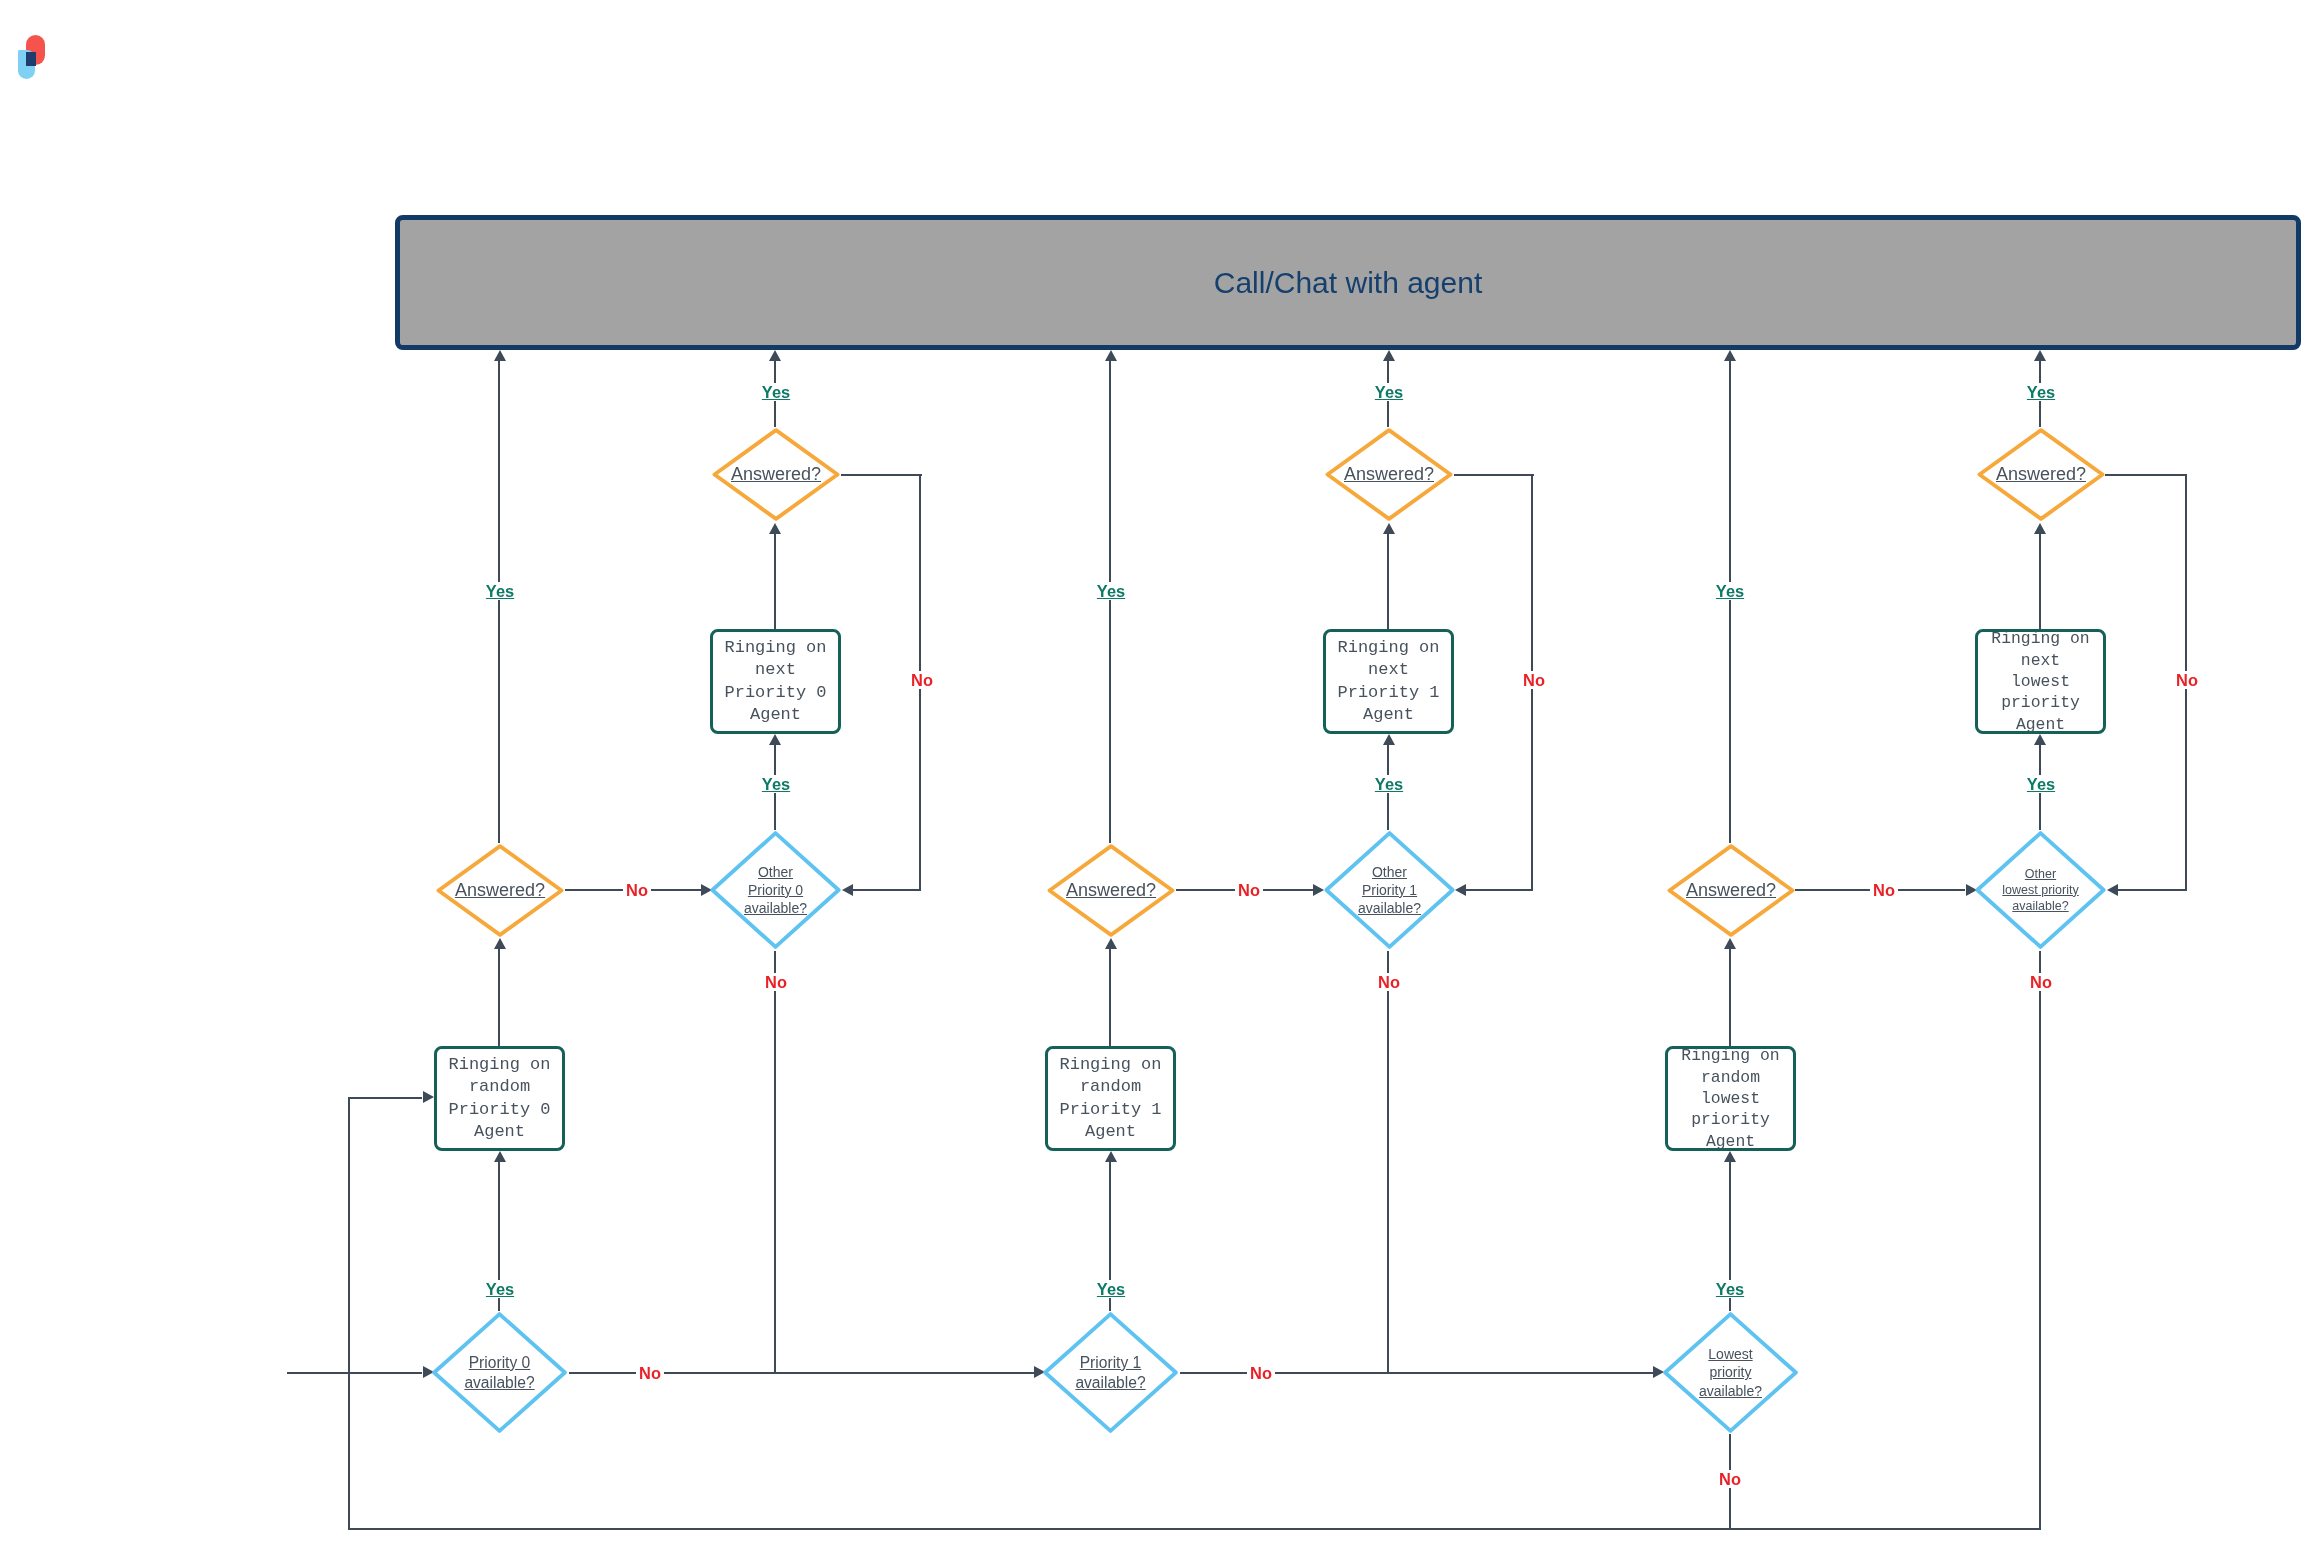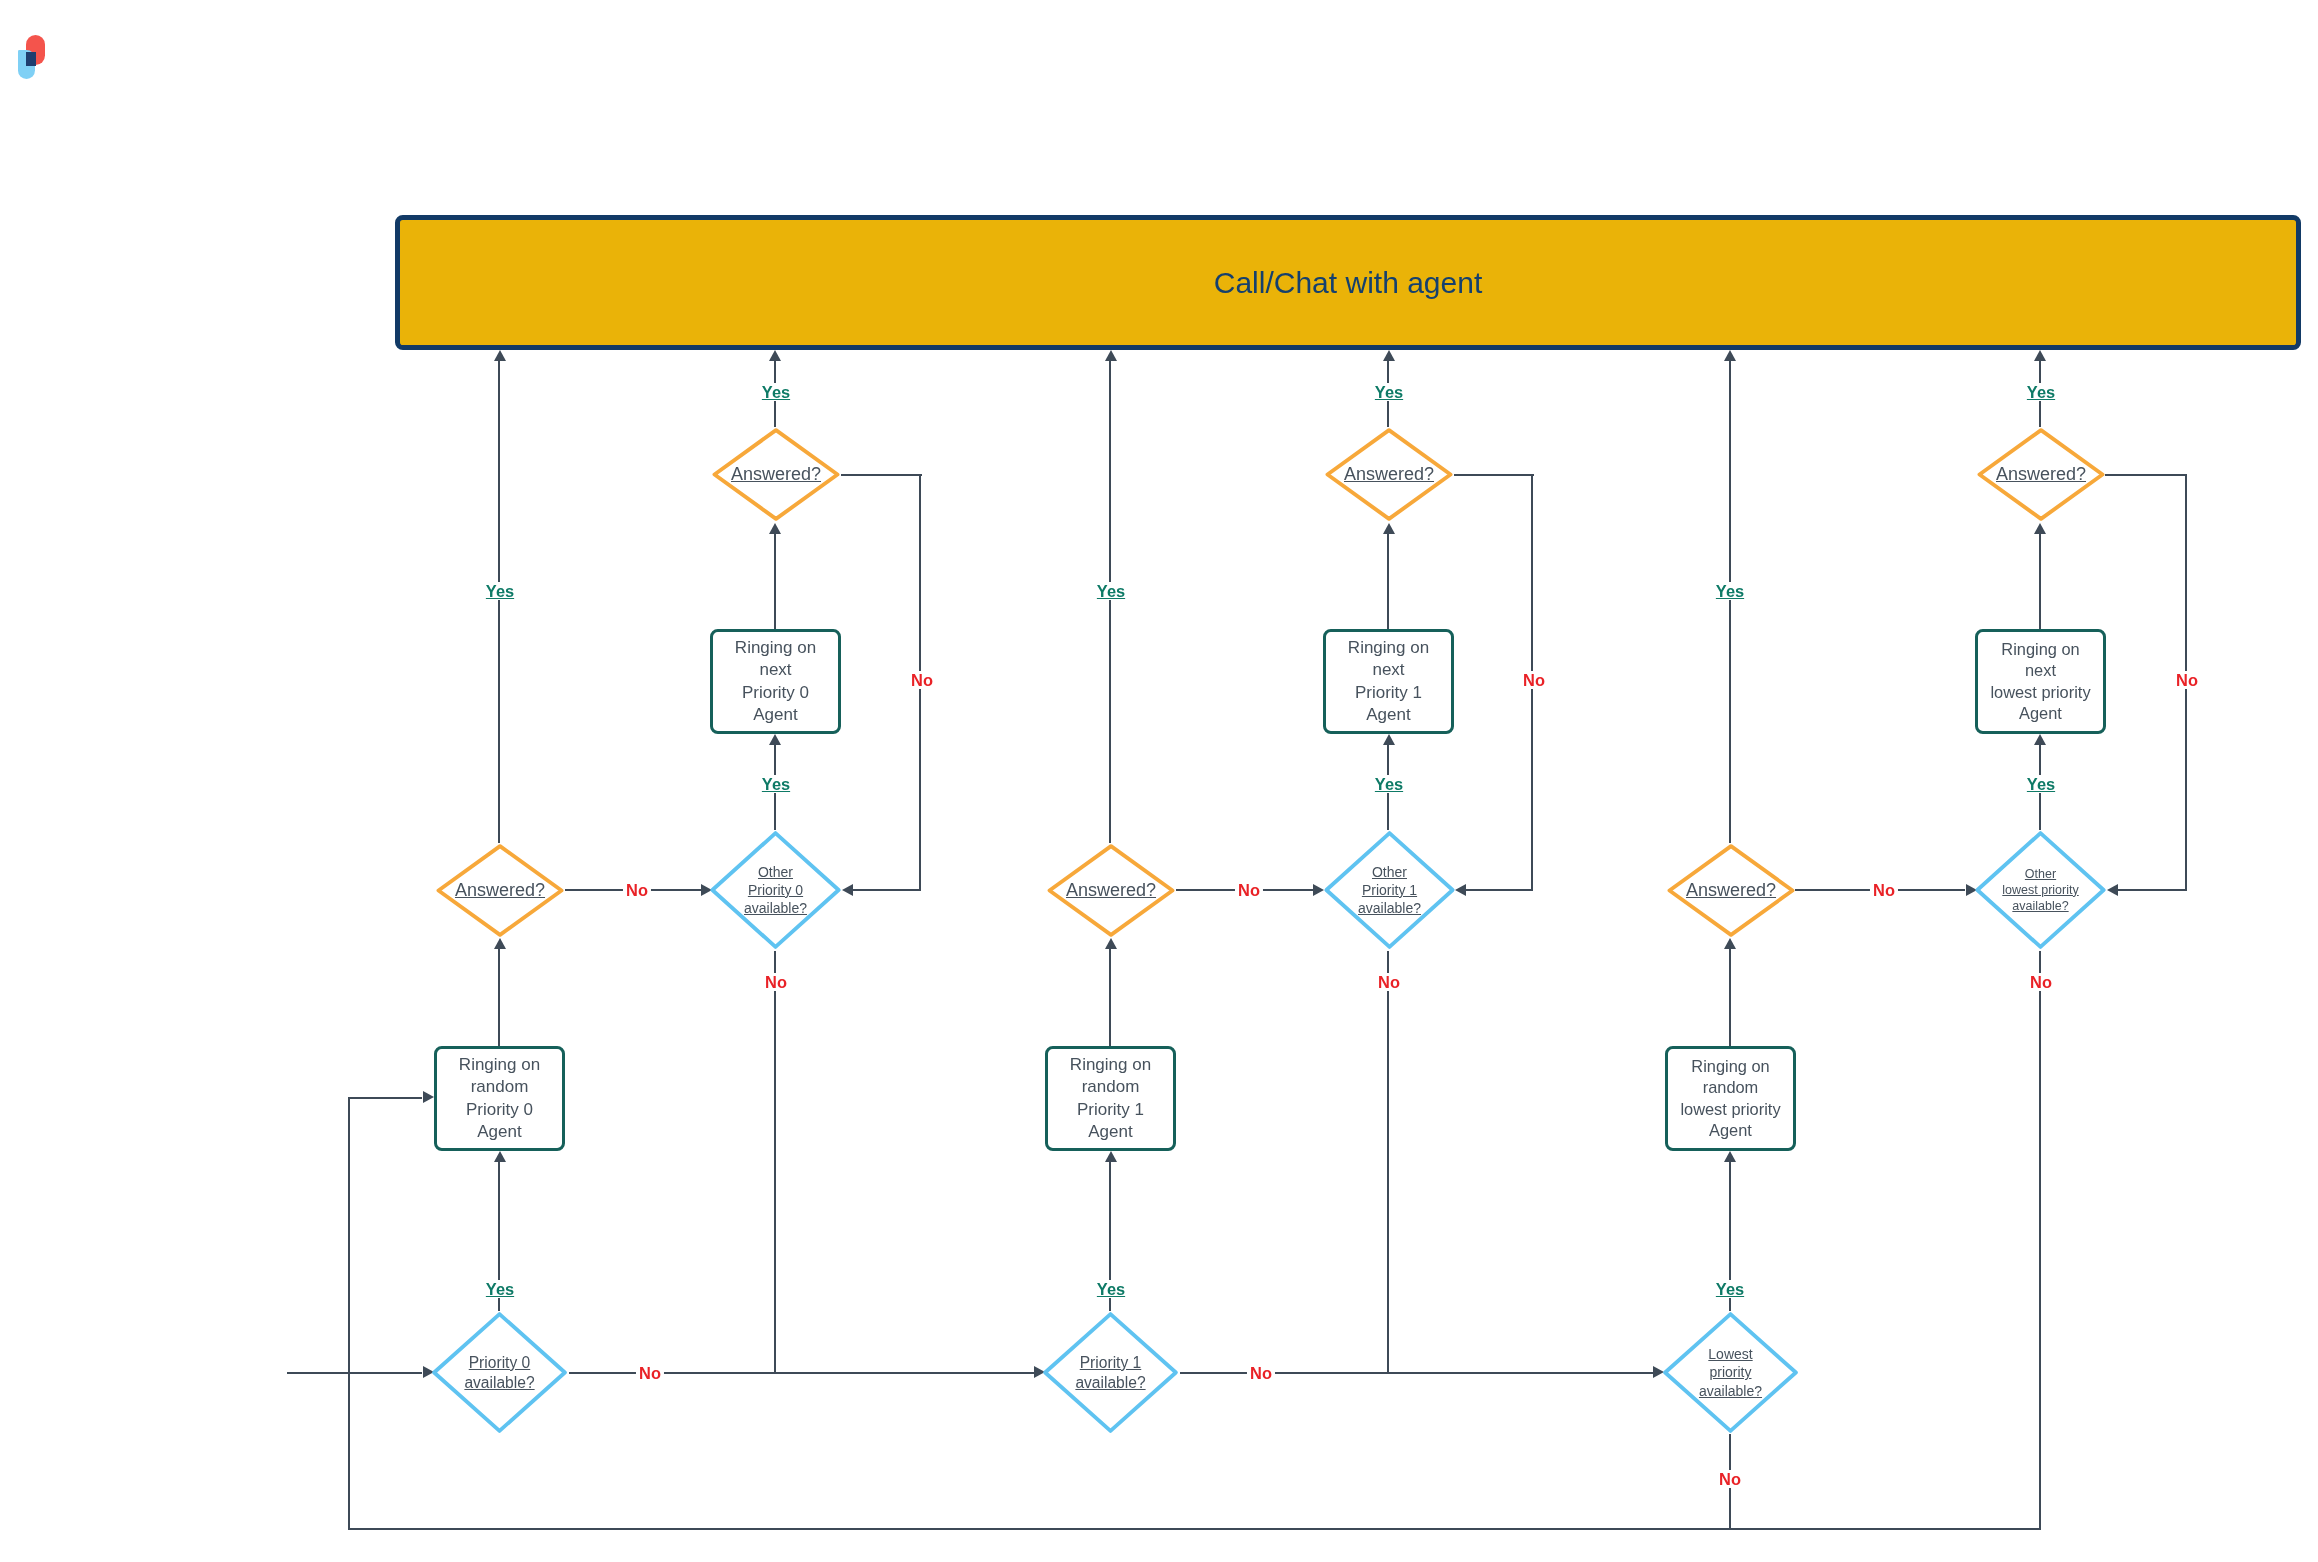--- a/index.html
+++ b/index.html
@@ -12,22 +12,22 @@
   .arr-right{border-top:6.2px solid transparent;border-bottom:6.2px solid transparent;border-left:11.7px solid #3e4a57;}
   .arr-left{border-top:6.2px solid transparent;border-bottom:6.2px solid transparent;border-right:11.7px solid #3e4a57;}
   .lbl{position:absolute;transform:translate(-50%,-50%);font-weight:bold;font-size:16.4px;line-height:1;background:#fff;padding:0.8px 3.1px;white-space:nowrap;}
   .yes{color:#0e7a66;text-decoration:underline;}
   .no{color:#e92227;}
   svg.diamond{position:absolute;}
   .shape-text{position:absolute;display:flex;align-items:center;justify-content:center;text-align:center;color:#47525d;white-space:pre-line;line-height:1.25;text-decoration:underline;}
   .atext{font-size:18px;}
   .dtext{font-size:15.6px;}
   .otext{font-size:14px;line-height:1.3;}
-  .tealbox{position:absolute;box-sizing:border-box;border:3.1px solid #16605a;border-radius:7.8px;background:#fff;display:flex;align-items:center;justify-content:center;text-align:center;color:#47525d;white-space:pre-line;font-size:17px;line-height:1.3;}
-  .bigbox{position:absolute;box-sizing:border-box;border:5.5px solid #123a66;border-radius:7.8px;background:#eab308;display:flex;align-items:center;justify-content:center;text-align:center;color:#15406e;white-space:pre-line;}
+  .tealbox{position:absolute;box-sizing:border-box;border:3.1px solid #16605a;border-radius:7.8px;background:#fff;display:flex;align-items:center;justify-content:center;text-align:center;color:#47525d;white-space:pre-line;font-size:17px;line-height:1.3;font-family:Liberation Mono, monospace;}
+  .bigbox{position:absolute;box-sizing:border-box;border:5.5px solid #123a66;border-radius:7.8px;background:#a3a3a3;display:flex;align-items:center;justify-content:center;text-align:center;color:#15406e;white-space:pre-line;}
   .calltext{font-size:30px;}
   .inctext{font-size:31px;line-height:1.5;}
   .title{position:absolute;left:98px;top:26.6px;font-size:37px;font-weight:bold;color:#143a6c;white-space:nowrap;}
   .logo{position:absolute;left:18px;top:19px;width:47px;height:62px;}
   .logo-red{position:absolute;left:7.8px;top:15.6px;width:19px;height:30.5px;background:#f4544c;border-radius:10.2px 10.2px 10.2px 1.6px;}
   .logo-blue{position:absolute;left:0px;top:31px;width:17px;height:29px;background:#7fd0f5;border-radius:1.6px 10.2px 10.2px 10.2px;}
   .logo-navy{position:absolute;left:7.8px;top:33px;width:10.2px;height:14px;background:#1e3d6e;}
 </style>
 </head>
 <body>

